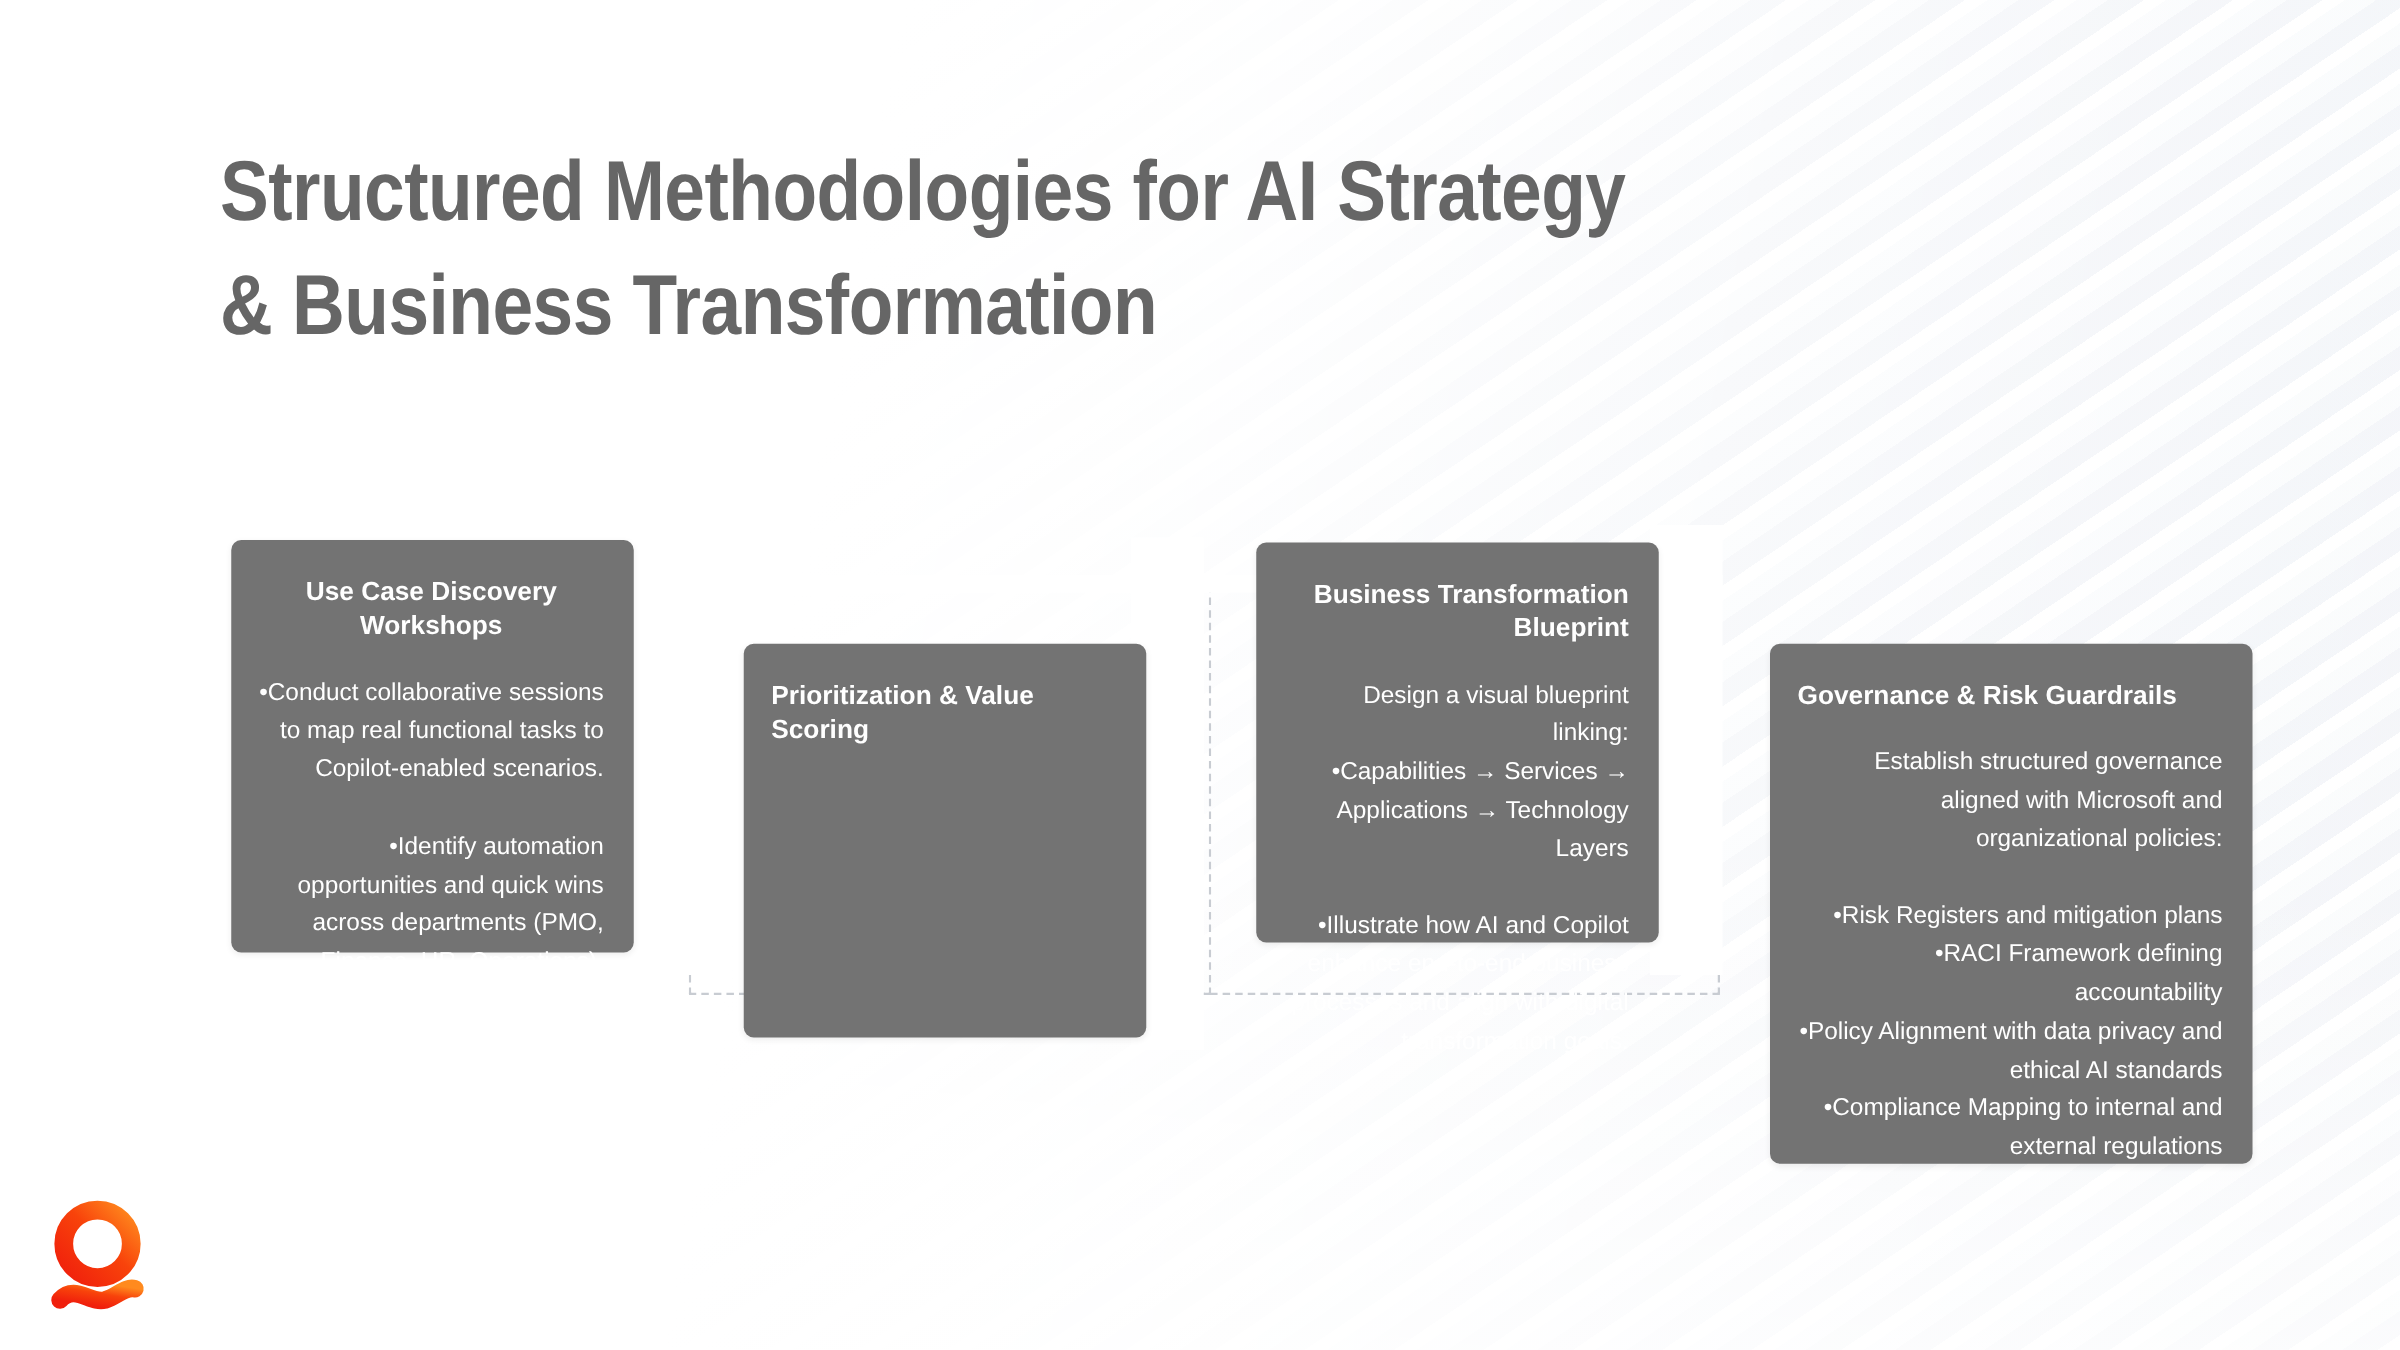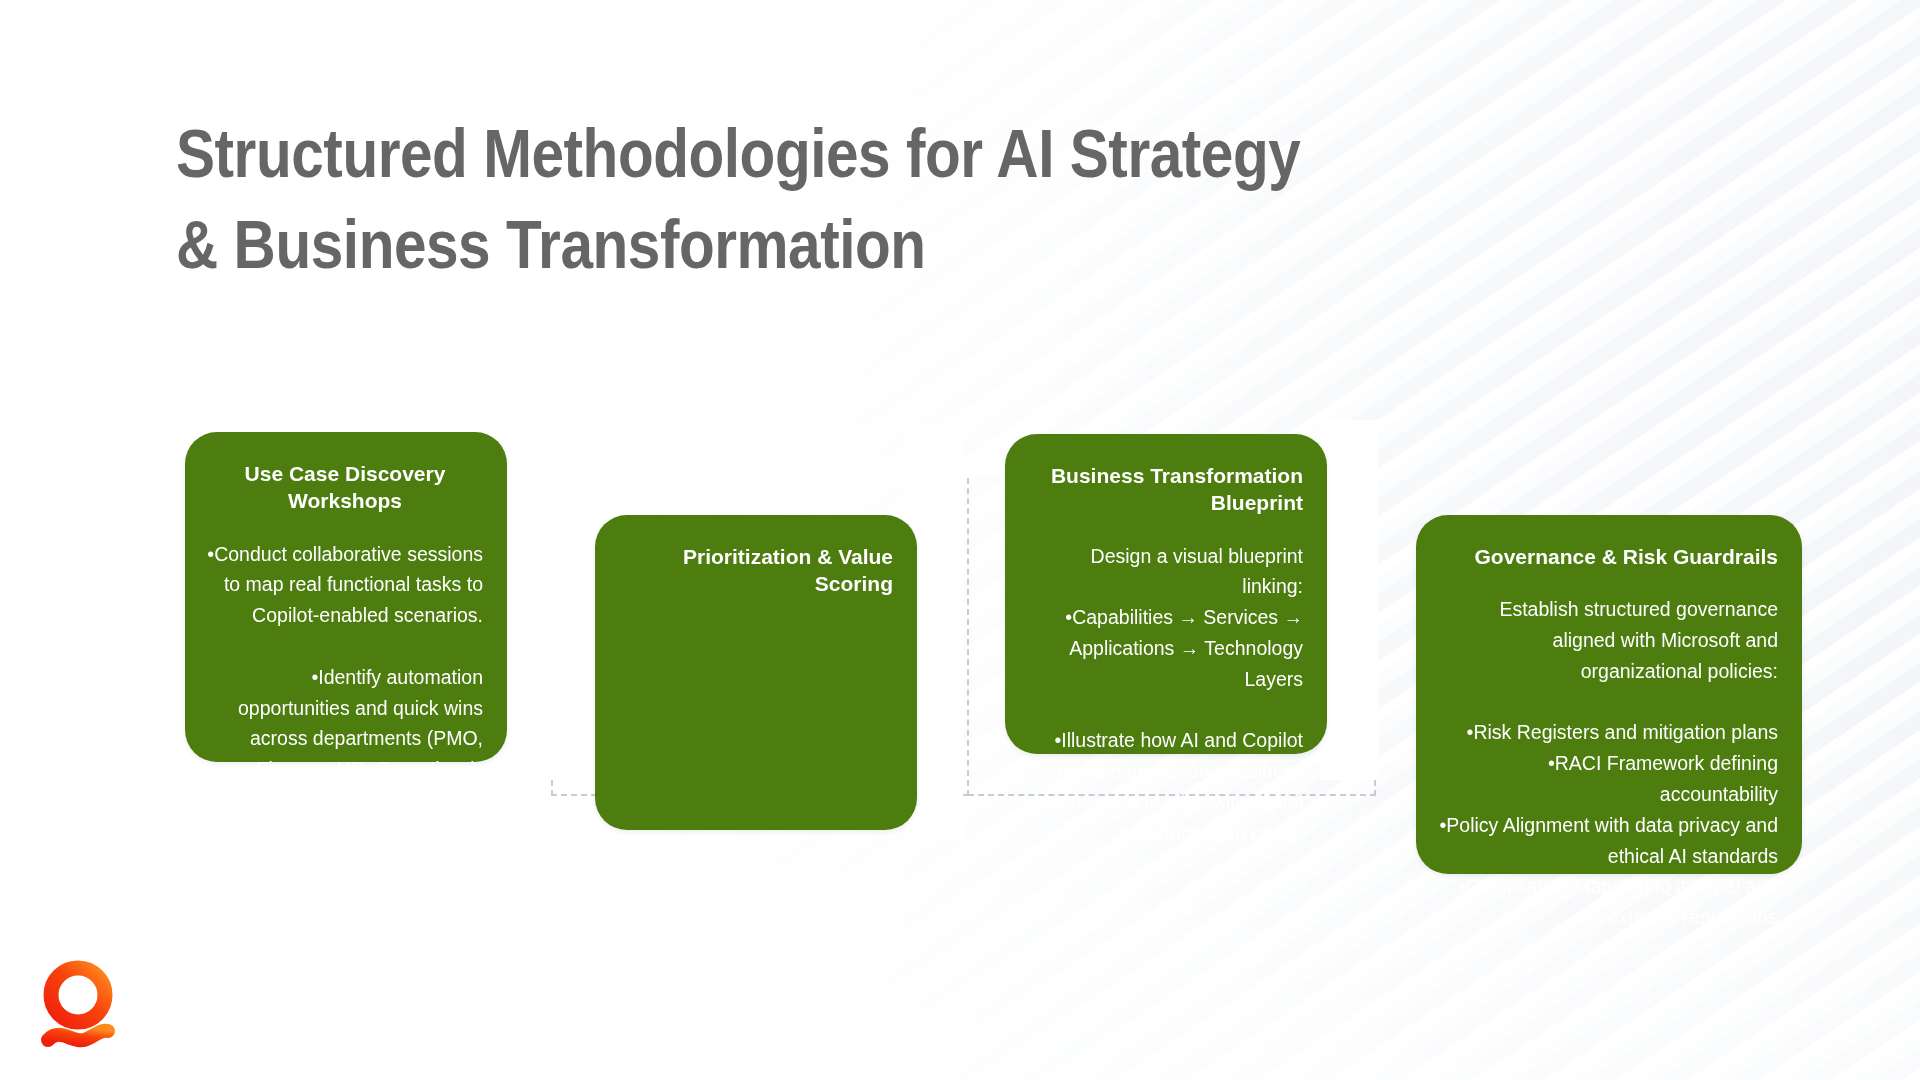--- a/index.html
+++ b/index.html
@@ -99,49 +99,49 @@
   }
   
   .dash-mask {
     position: absolute;
     background: #ffffff;
   }
 
   
   .card {
     position: absolute;
-    background: #4d7c0f;
-    border-radius: 32px;
+    background: #737373;
+    border-radius: 8px;
     box-sizing: border-box;
     padding: 22px 24px 22px 22px;
     color: #ffffff;
     box-shadow: 0 2px 5px rgba(0,0,0,0.07);
   }
   .card-title {
     font-size: 21px;
     font-weight: bold;
     line-height: 1.3;
     margin: 6px 0 0 0;
-    text-align: right;
+    text-align: left;
     white-space: pre-line;
   }
   .card-body {
     font-size: 19.5px;
     line-height: 1.58;
     margin-top: 24px;
     white-space: pre-line;
     text-align: right;
   }
 
   .card-1 { left: 185px;  top: 432px;  width: 322px; height: 330px; }
   .card-1 .card-title { text-align: center; }
   .card-2 { left: 595px;  top: 515px;  width: 322px; height: 315px; }
   .card-3 { left: 1005px; top: 434px;  width: 322px; height: 320px; }
   .card-3 .card-title { text-align: right; padding-left: 2px; }
-  .card-4 { left: 1416px; top: 515px;  width: 386px; height: 359px; }
+  .card-4 { left: 1416px; top: 515px;  width: 386px; height: 416px; }
 
   
   .logo {
     position: absolute;
     left: 28px;
     top: 955px;
     width: 104px;
     height: 104px;
   }
 </style>

